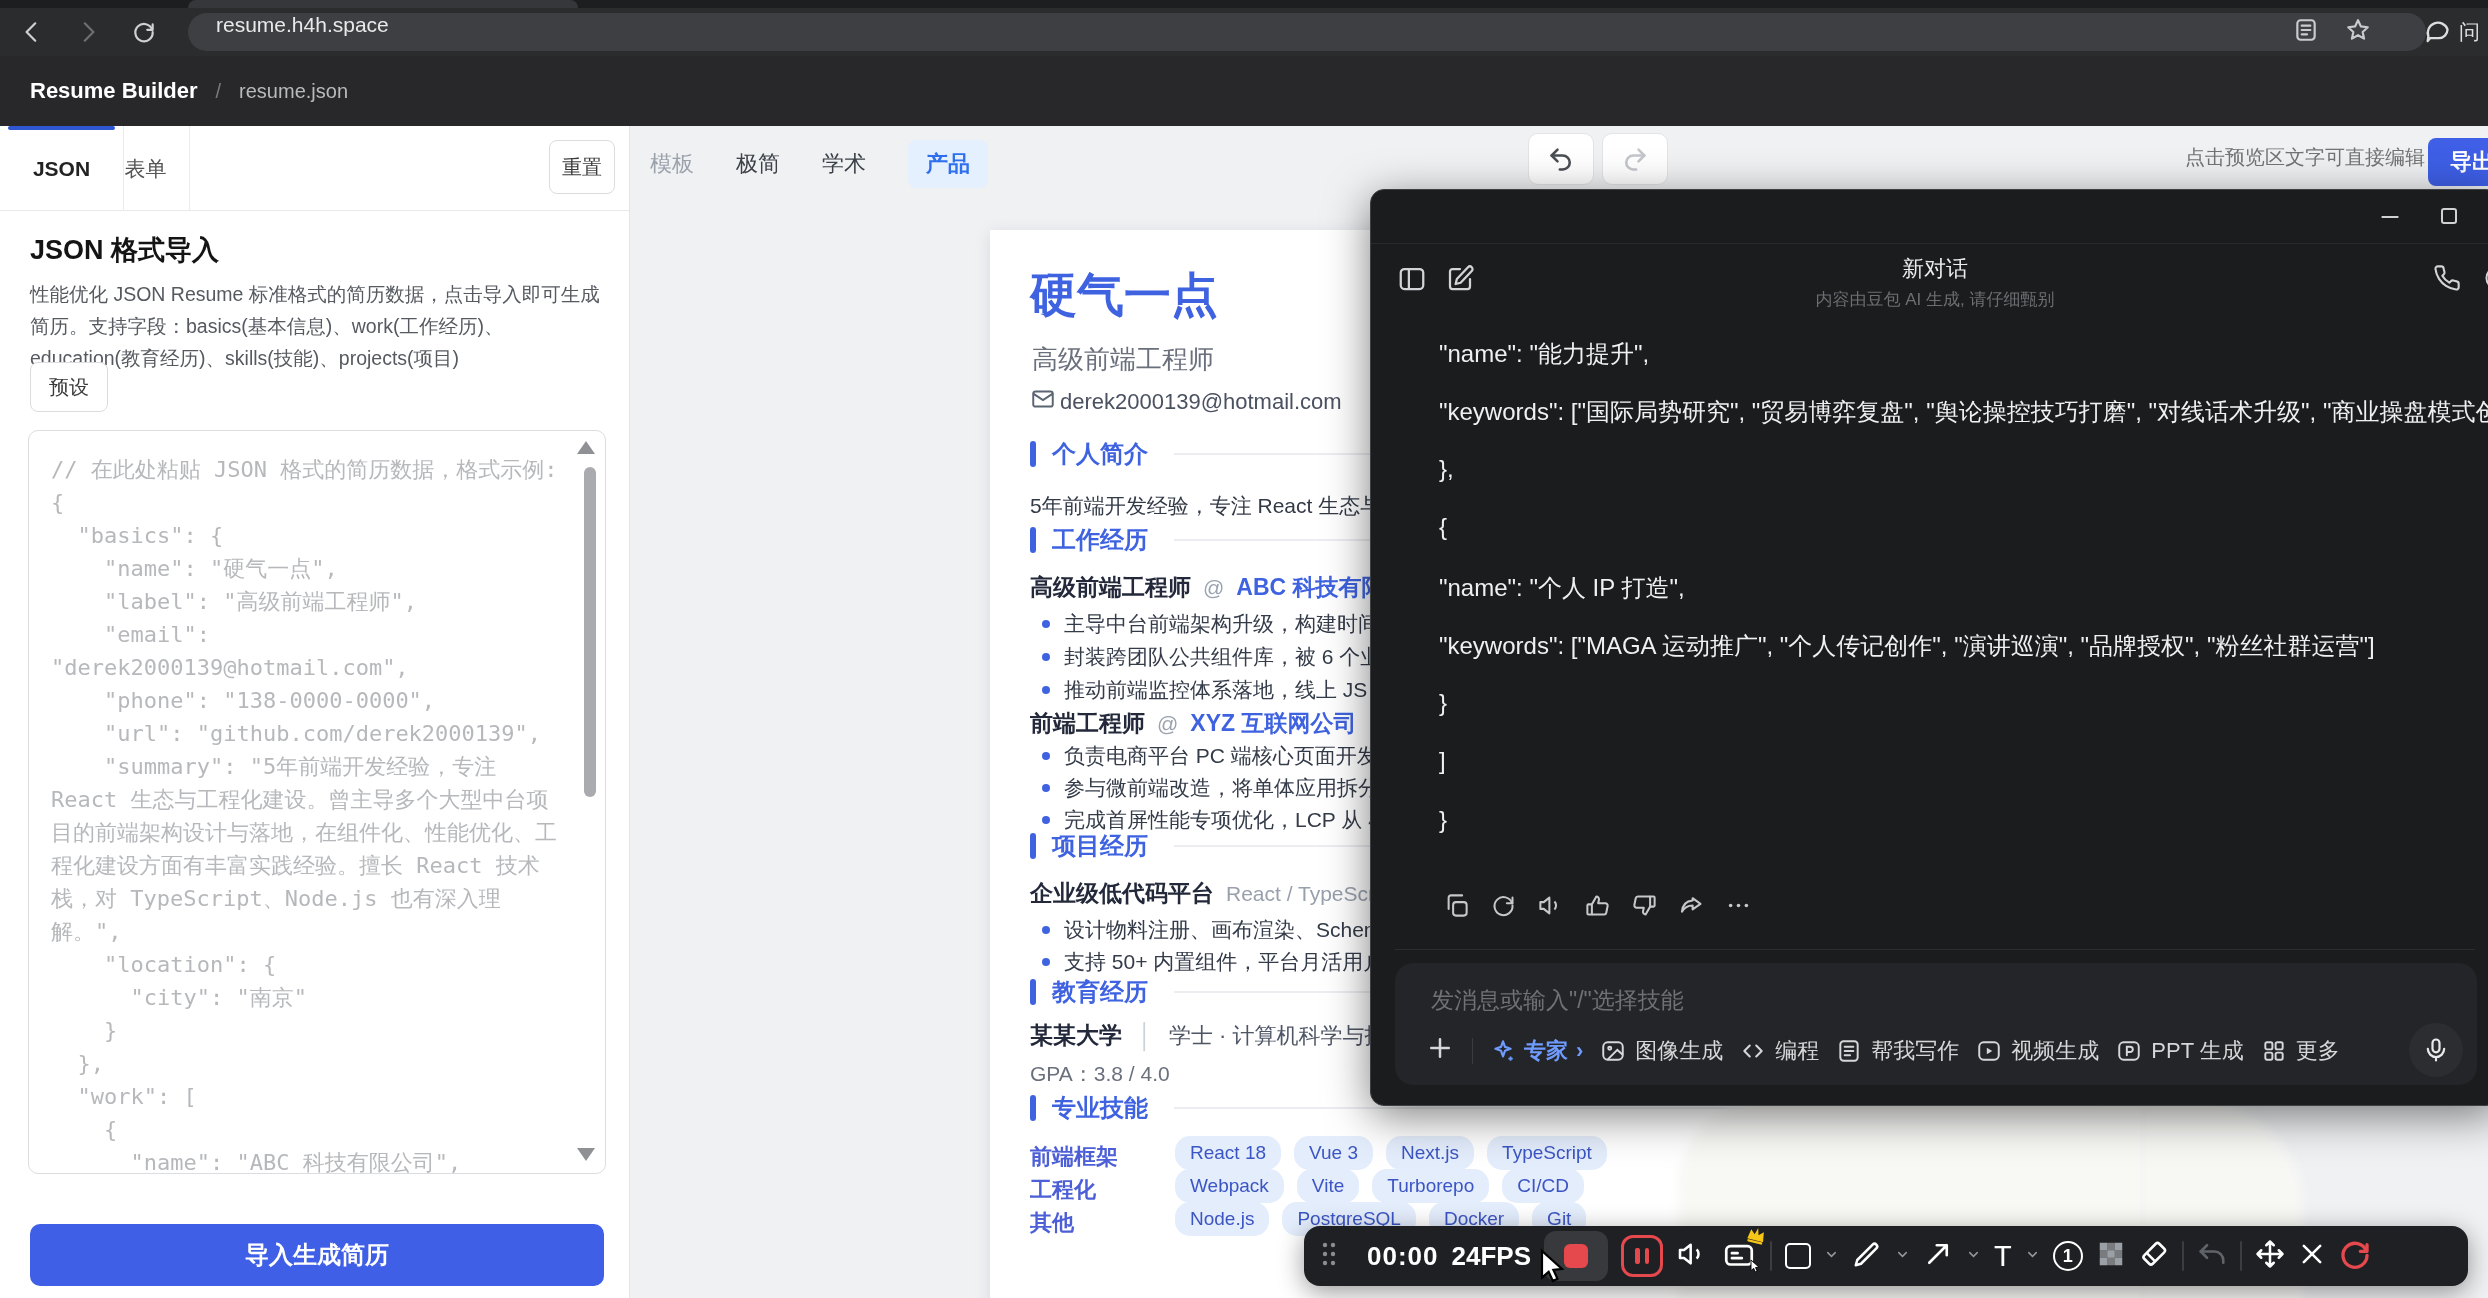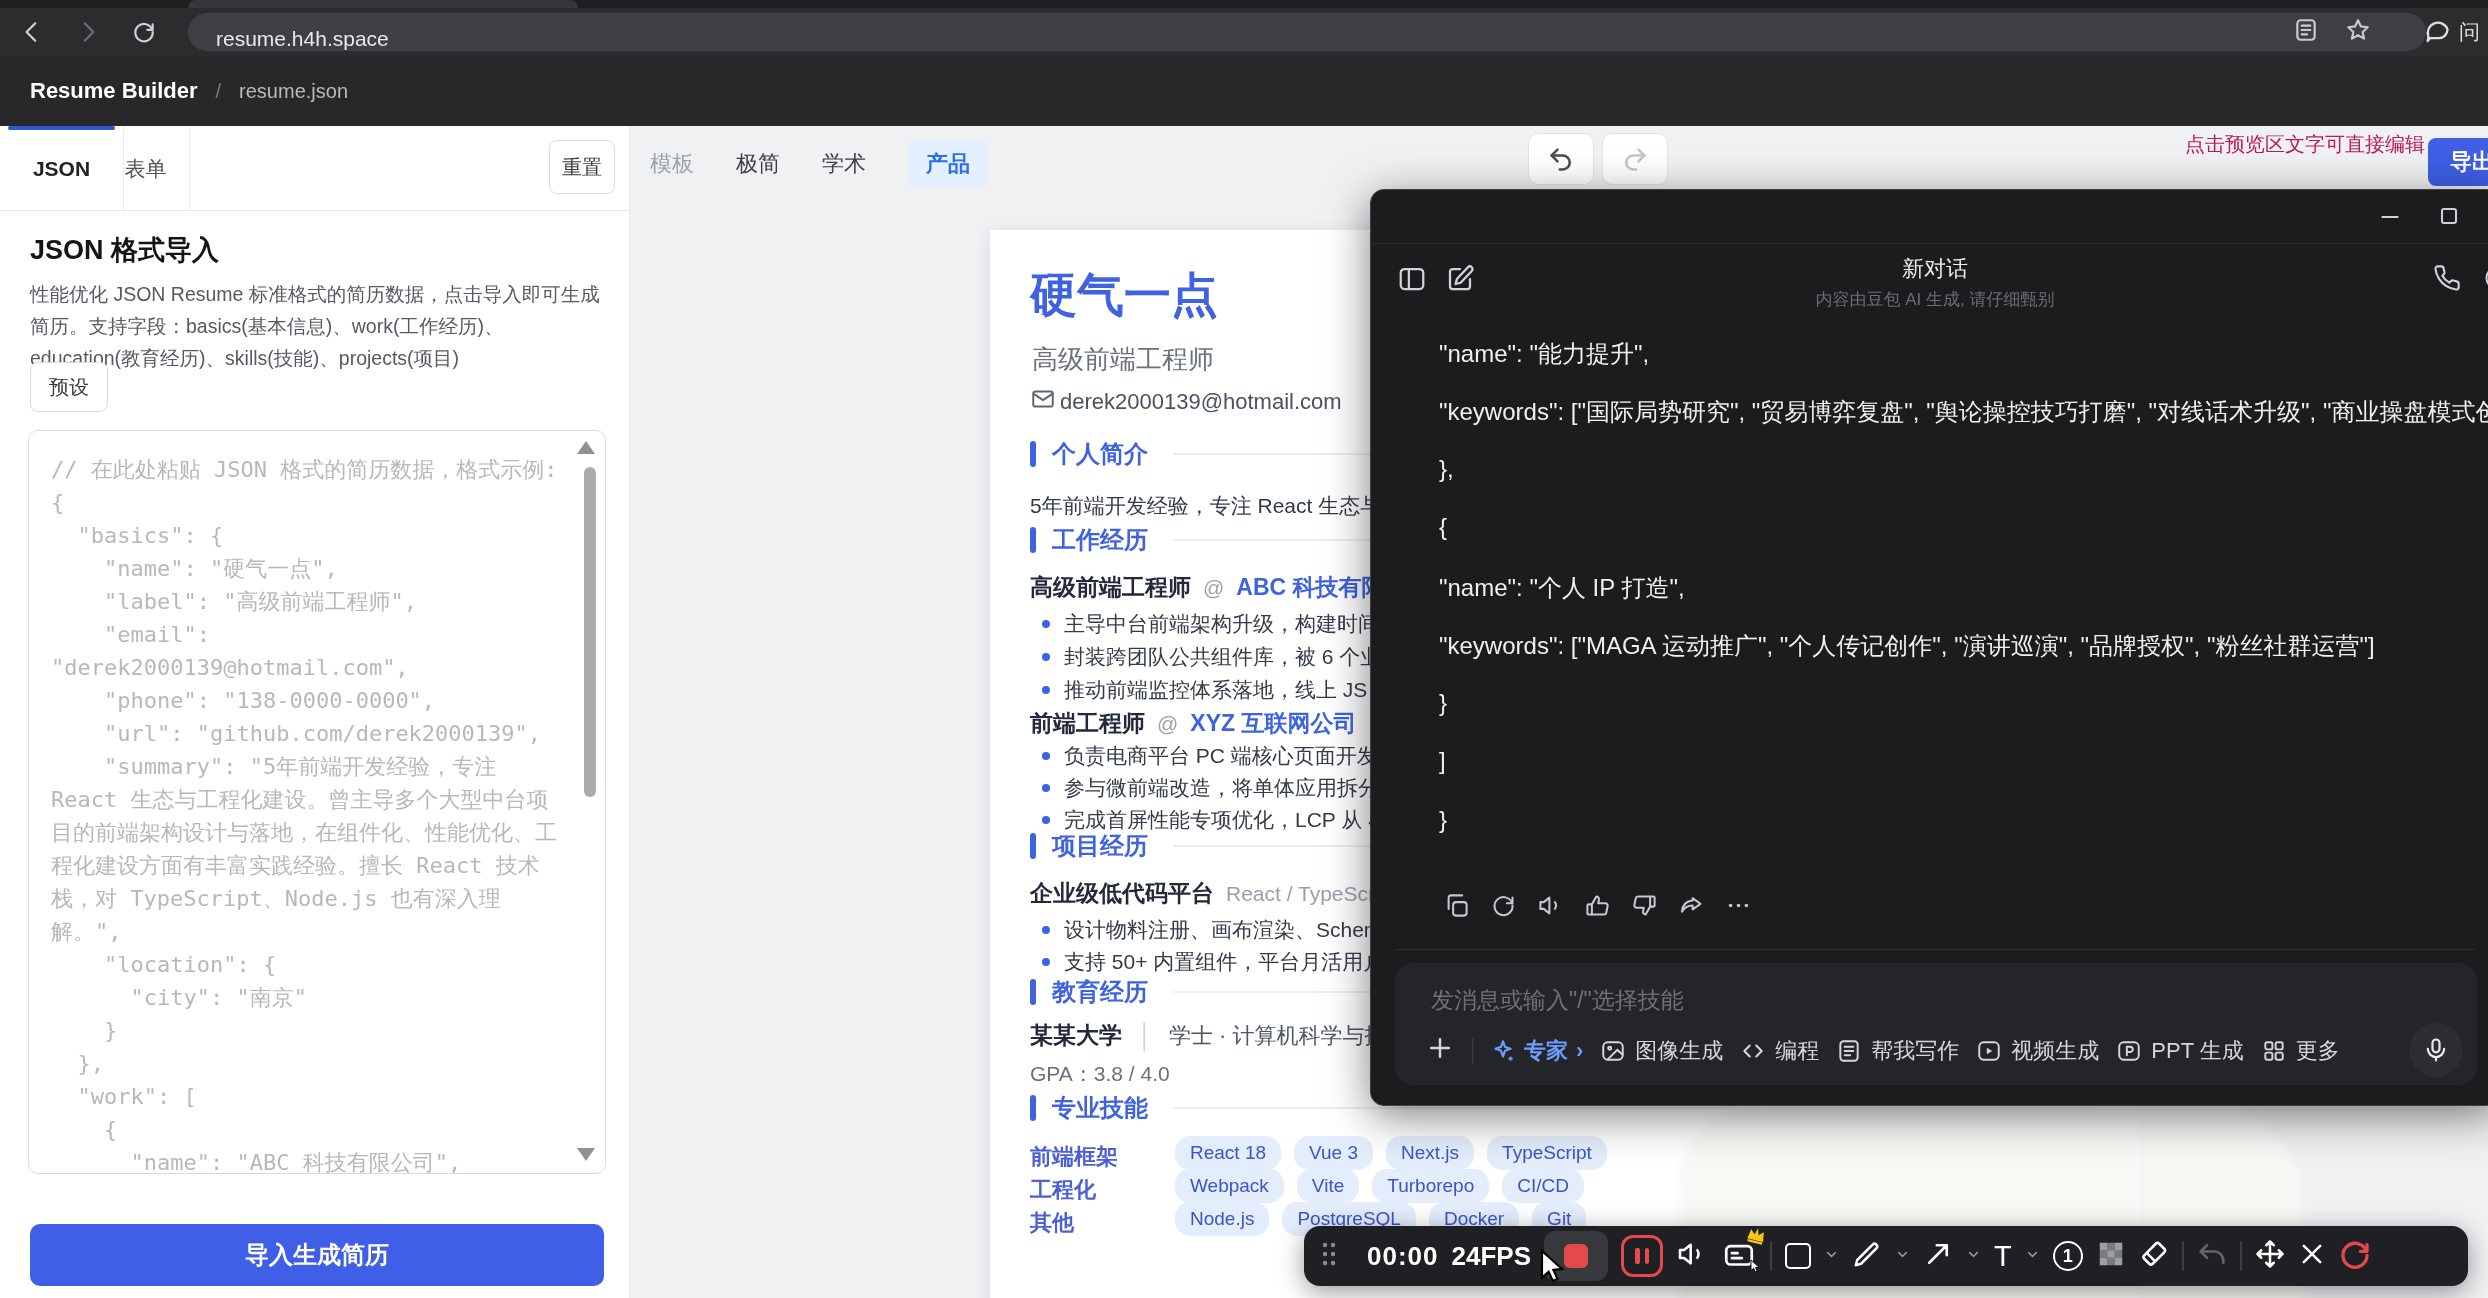--- a/index.html
+++ b/index.html
@@ -5,21 +5,21 @@
   html,body{margin:0;padding:0;background:#000;}
   *{box-sizing:border-box;font-family:"Liberation Sans","DejaVu Sans",sans-serif;}
   .screen{position:relative;width:2488px;height:1298px;overflow:hidden;background:#eff1f3;}
 
   
   .tabstrip{position:absolute;left:0;top:0;width:2488px;height:8px;background:#1d1e20;z-index:20;}
   .tabstrip .active-tab{position:absolute;left:188px;top:0;width:390px;height:8px;background:#36373a;border-radius:8px 8px 0 0;}
   .browser-bar{position:absolute;left:0;top:8px;width:2488px;height:48px;background:#2b2c2e;z-index:20;display:flex;align-items:center;}
   .nav-ic{width:40px;height:40px;display:flex;align-items:center;justify-content:center;color:#cfd1d4;flex:0 0 auto;}
   .nav-ic.dim{color:#6d6f72;}
-  .url-pill{position:absolute;left:188px;top:5px;width:2238px;height:38px;background:#3e3f42;border-radius:19px;display:flex;align-items:flex-end;color:#e8e9ea;font-size:21px;padding-left:28px;}
+  .url-pill{position:absolute;left:188px;top:5px;width:2238px;height:38px;background:#3e3f42;border-radius:19px;display:flex;align-items:flex-start;color:#e8e9ea;font-size:21px;padding-left:28px;}
   .pill-icons{position:absolute;right:55px;top:0;height:38px;display:flex;align-items:center;gap:26px;color:#c9cbce;}
   .browser-right{position:absolute;right:8px;top:5px;height:38px;display:flex;align-items:center;gap:8px;color:#dcdee0;font-size:21px;}
 
   
   .app-header{position:absolute;left:0;top:56px;width:2488px;height:70px;background:#28282a;z-index:19;display:flex;align-items:center;padding-left:30px;color:#fff;}
   .app-header .title{font-size:22px;font-weight:bold;}
   .app-header .sep{color:#7a7a7c;margin:0 18px;font-size:20px;}
   .app-header .file{color:#b9babc;font-size:20px;}
 
   
@@ -41,21 +41,21 @@
   .import-btn{position:absolute;left:30px;top:1098px;width:574px;height:62px;background:#3e5fe6;border:none;border-radius:10px;color:#fff;font-size:24px;font-weight:bold;display:flex;align-items:center;justify-content:center;}
 
   
   .tpl-tabs{position:absolute;left:650px;top:140px;height:48px;display:flex;align-items:center;gap:42px;z-index:6;font-size:22px;}
   .tpl-label{color:#9aa1ab;}
   .tpl-tab{color:#3c4148;cursor:pointer;}
   .tpl-tab.active{background:#e4f0fe;color:#2f6fed;font-weight:bold;padding:9px 18px;border-radius:8px;}
   .hist-btn{position:absolute;top:133px;width:66px;height:52px;background:#fff;border:1px solid #e3e4e7;border-radius:10px;display:flex;align-items:center;justify-content:center;z-index:6;}
   .hist-btn.undo{left:1528px;color:#4a4d52;}
   .hist-btn.redo{left:1602px;color:#c3c6cb;}
-  .edit-hint{position:absolute;left:2185px;top:131px;font-size:20px;color:#be185d;z-index:6;white-space:nowrap;}
+  .edit-hint{position:absolute;left:2185px;top:144px;font-size:20px;color:#737373;z-index:6;white-space:nowrap;}
   .export-btn{position:absolute;left:2428px;top:138px;width:130px;height:48px;background:#3e5fe6;border:none;border-radius:8px;color:#fff;font-size:22px;font-weight:bold;display:flex;align-items:center;padding-left:22px;z-index:6;white-space:nowrap;}
 
   
   .paper{position:absolute;left:990px;top:230px;width:1150px;height:1150px;background:#fff;box-shadow:0 3px 16px rgba(20,30,60,.10);z-index:3;}
   .paper .abs{position:absolute;white-space:nowrap;}
   .r-name{left:40px;top:34px;font-size:47px;font-weight:bold;color:#3f63e0;}
   .r-sub{left:42px;top:112px;font-size:26px;color:#6a707c;}
   .r-contact{left:40px;top:156px;display:flex;align-items:center;gap:4px;font-size:22px;color:#4a5160;}
   .sec-head{position:absolute;left:40px;right:40px;display:flex;align-items:center;}
   .sec-bar{width:6px;height:26px;background:#3f63e0;border-radius:3px;flex:0 0 auto;}

